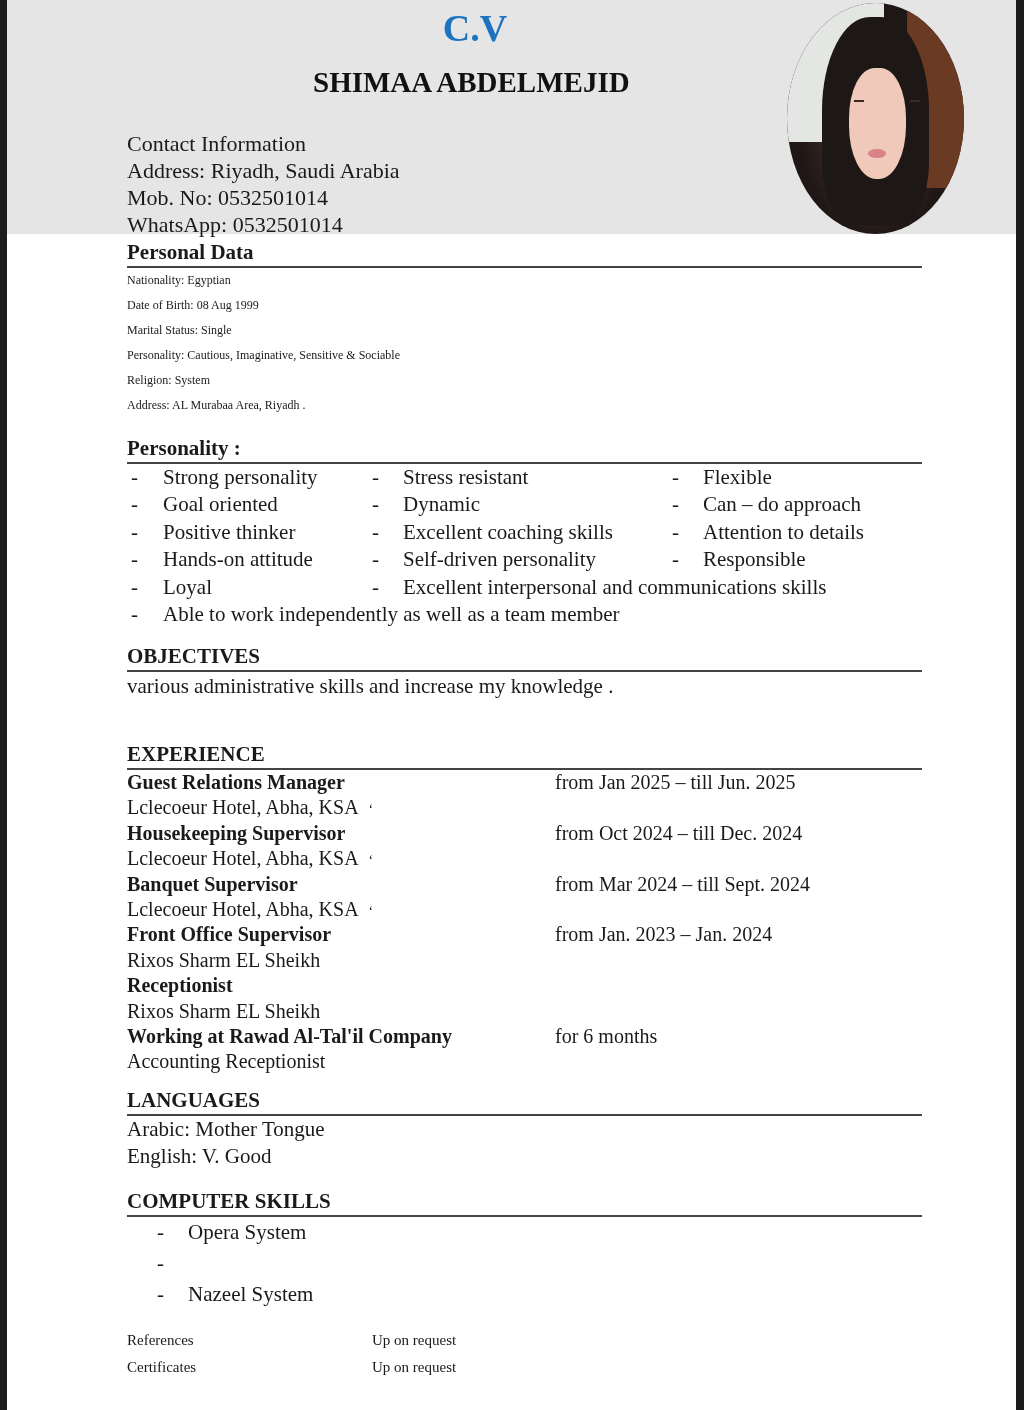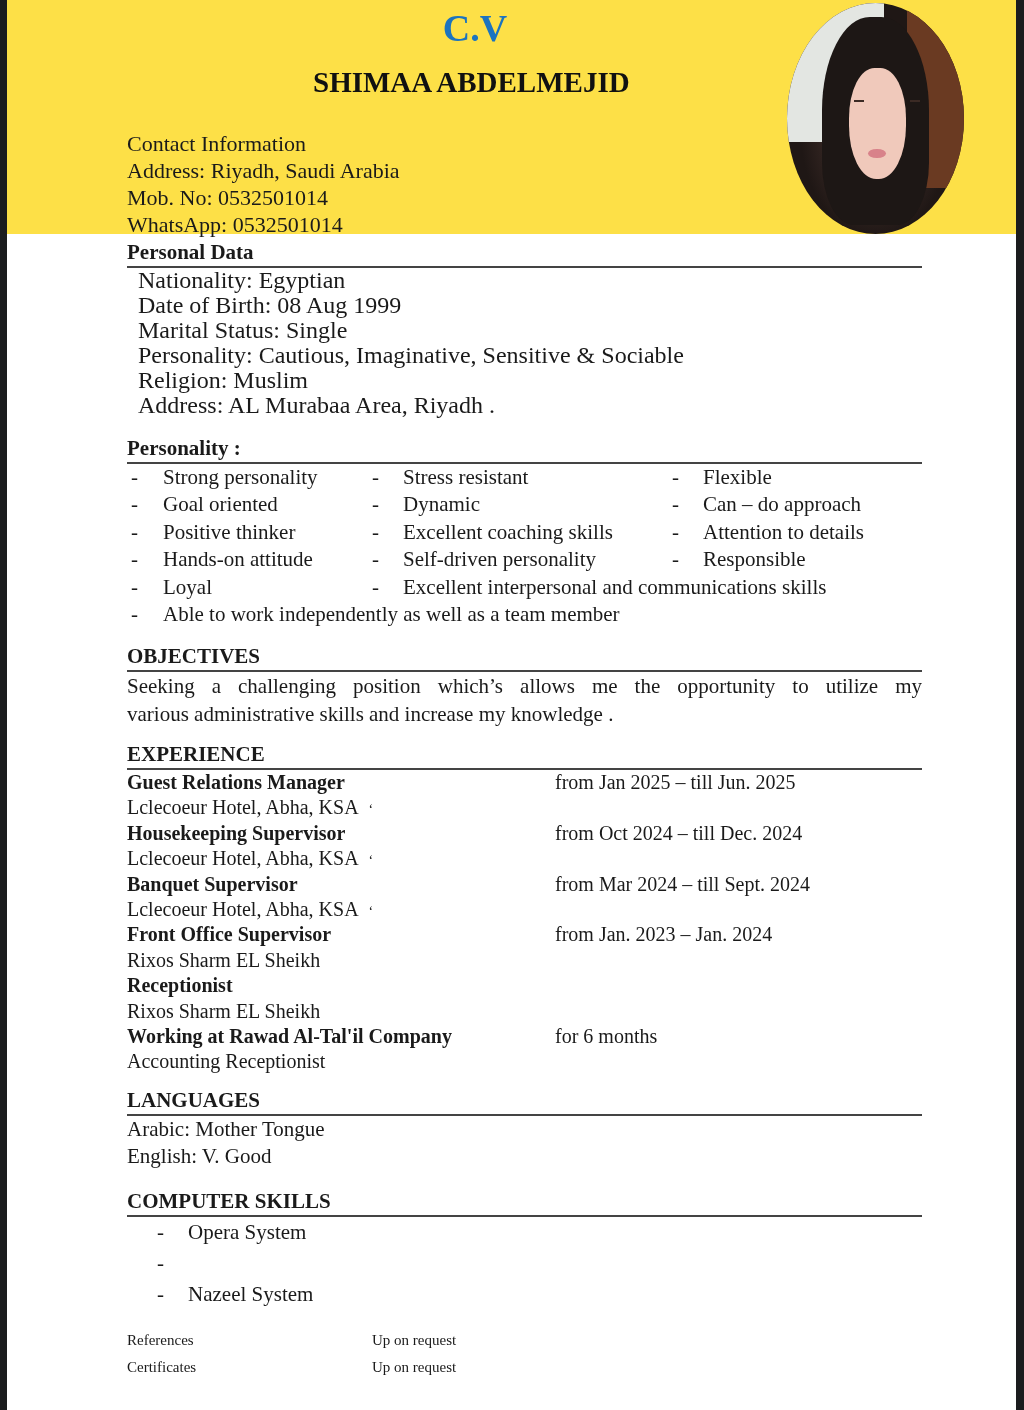--- a/index.html
+++ b/index.html
@@ -6,21 +6,21 @@
   body {
     width:1024px; height:1410px; position:relative; overflow:hidden;
     background:#ffffff;
     font-family:"Liberation Serif", "DejaVu Serif", serif;
     color:#1a1a1a;
   }
   .edge-left { position:absolute; left:0; top:0; width:7px; height:1410px; background:#1b1c1e; }
   .edge-right { position:absolute; left:1016px; top:0; width:8px; height:1410px; background:#1b1c1e; }
   .header {
     position:absolute; left:7px; top:0; width:1009px; height:234px;
-    background:#fde047;
+    background:#e5e5e5;
   }
   .cv-title {
     position:absolute; left:0; width:936px; top:6px; text-align:center;
     font-weight:bold; font-size:38px; color:#1c74bf;
   }
   .name {
     position:absolute; left:306px; top:66px;
     font-weight:bold; font-size:29px; color:#111;text-align:center;
   }
   .contact { position:absolute; left:120px; top:100px; font-size:22px; line-height:27px;margin-top:30px; }
@@ -32,21 +32,21 @@
   .photo .wall { position:absolute; left:0; top:0; width:55%; height:60%; background:#e3e6e2; }
   .photo .door { position:absolute; right:0; top:0; width:32%; height:80%; background:#6a3a22; }
   .photo .hair { position:absolute; left:20%; top:6%; width:60%; height:90%; border-radius:45% 45% 30% 30%; background:#1d1715; }
   .photo .face { position:absolute; left:35%; top:28%; width:32%; height:48%; border-radius:45% 45% 48% 48%; background:#f0c9bb; }
   .photo .eyes { position:absolute; left:38%; top:42%; width:26%; height:2px; border-left:10px solid #3b2a24; border-right:10px solid #3b2a24; }
   .photo .lips { position:absolute; left:46%; top:63%; width:10%; height:4%; border-radius:50%; background:#d8828a; }
 
   .content { position:absolute; left:127px; width:795px; }
   .sec-title { font-weight:bold; font-size:21px; line-height:24px; }
   .rule { height:2px; background:#444; margin-top:2px; }
-  .line { font-size:24px; line-height:25px;margin-left:11px; }
+  .line { font-size:12px; line-height:25px; }
   .bold { font-weight:bold; }
   .pers-row { position:relative; height:27.4px; }
   .dash { position:absolute; }
   .ptxt { position:absolute; white-space:nowrap; }
 
   .exp-row { position:relative; height:25.4px; font-size:20px; line-height:25px; }
   .exp-date { position:absolute; left:428px; top:0; }
   .exp-comma { font-size:14px; margin-left:10px; }
 
   .skills-row { position:relative; height:31px; font-size:21px; line-height:31px; }
@@ -78,21 +78,21 @@
   </div>
 </div>
 
 <div class="content" style="top:240px;">
   <div class="sec-title">Personal Data</div>
   <div class="rule"></div>
   <div class="line">Nationality: Egyptian</div>
   <div class="line">Date of Birth: 08 Aug 1999</div>
   <div class="line">Marital Status: Single</div>
   <div class="line">Personality: Cautious, Imaginative, Sensitive &amp; Sociable</div>
-  <div class="line">Religion: Muslim</div>
+  <div class="line">Religion: System</div>
   <div class="line">Address: AL Murabaa Area, Riyadh .</div>
 </div>
 
 <div class="content" style="top:436px;">
   <div class="sec-title">Personality :</div>
   <div class="rule"></div>
   <div style="position:relative; top:0;">
     <div class="pers-row" style="font-size:21px;line-height:27.4px;">
       <span class="dash" style="left:4px">-</span>
       <span class="ptxt" style="left:36px">Strong personality</span>
@@ -134,21 +134,20 @@
     <div class="pers-row" style="font-size:21px;line-height:27.4px;">
       <span class="dash" style="left:4px">-</span>
       <span class="ptxt" style="left:36px">Able to work independently as well as a team member</span>
     </div>
   </div>
 </div>
 
 <div class="content" style="top:644px;">
   <div class="sec-title">OBJECTIVES</div>
   <div class="rule"></div>
-  <div style="font-size:21px;line-height:28px;text-align:justify;text-align-last:justify;">Seeking a challenging position which’s allows me the opportunity to utilize my</div>
   <div style="font-size:21px;line-height:28px;">various administrative skills and increase my knowledge .</div>
 </div>
 
 <div class="content" style="top:742px;">
   <div class="sec-title">EXPERIENCE</div>
   <div class="rule"></div>
 
   <div class="exp-row bold"><span>Guest Relations Manager</span><span class="exp-date" style="font-weight:normal">from Jan 2025 – till Jun. 2025</span></div>
   <div class="exp-row"><span>Lclecoeur Hotel, Abha, KSA</span><span class="exp-comma">‘</span></div>
 

